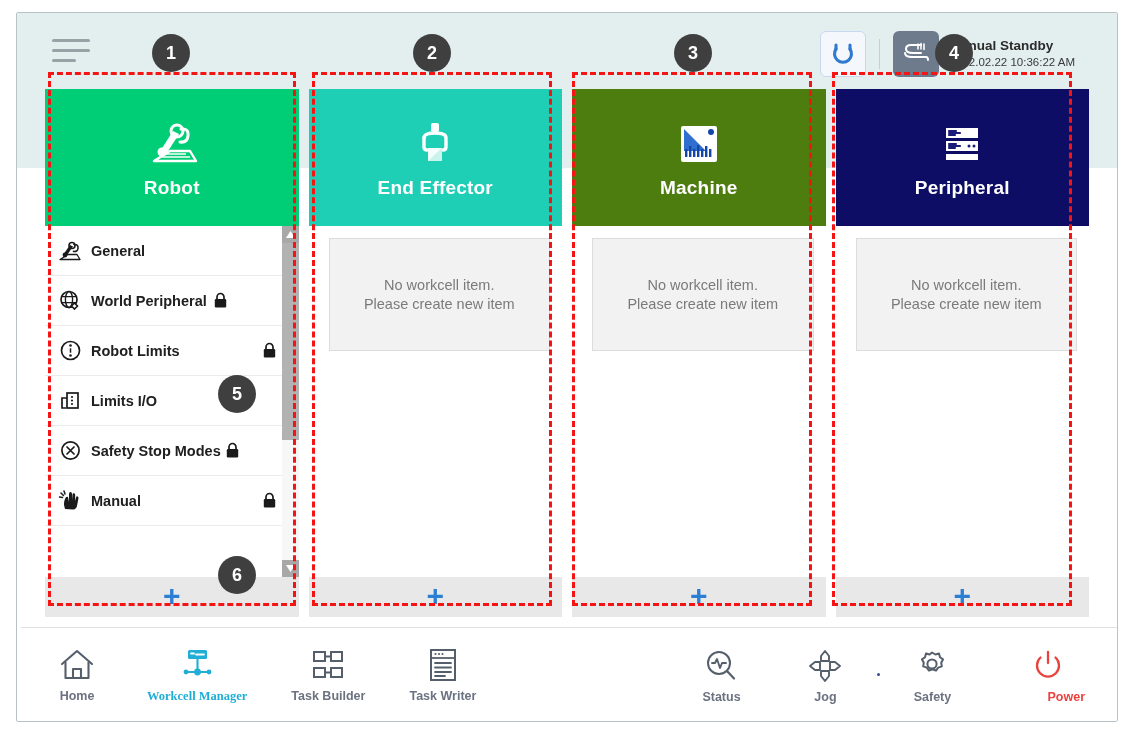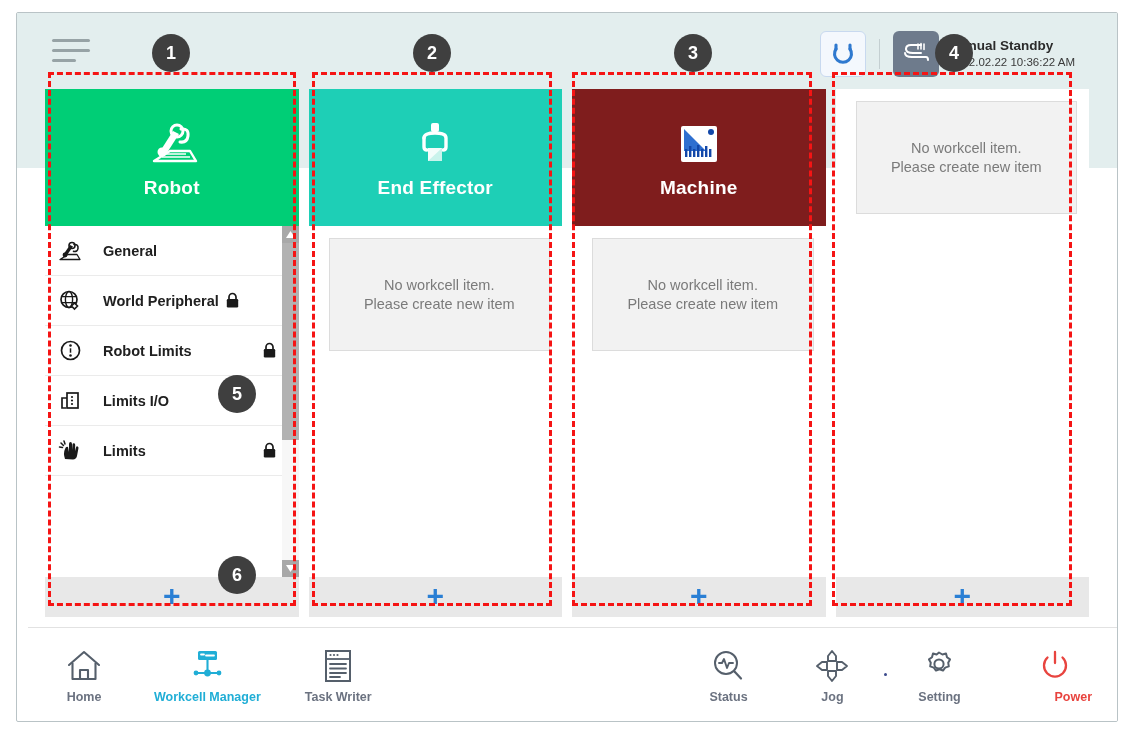--- a/index.html
+++ b/index.html
@@ -199,21 +199,21 @@
     width: 34px;
     flex: 0 0 34px;
     display: flex;
     align-items: center;
     justify-content: center;
   }
   .list-row .row-label {
     font-size: 14.5px;
     font-weight: bold;
     color: #202020;
-    margin-left: 16px;
+    margin-left: 4px;
     white-space: nowrap;
   }
   .list-row .row-lock {
     margin-left: auto;
     margin-right: 22px;
     display: flex;
     align-items: center;
   }
 
   
@@ -242,21 +242,21 @@
     top: 0; left: 0;
     width: 17px;
     height: 62%;
     background: #b2b2b2;
     cursor: pointer;
   }
 
   
   #bottom-nav {
     position: absolute;
-    left: 11px; bottom: 0;
+    left: 4px; bottom: 0;
     width: 100%;
     height: 94px;
     background: #ffffff;
     border-top: 1px solid #e2e2e2;
     display: flex;
     align-items: center;
   }
   #nav-left {
     display: flex;
     align-items: flex-start;
@@ -283,21 +283,21 @@
     align-items: center;
     justify-content: center;
   }
   .nav-item .nav-label {
     margin-top: 4px;
     font-size: 12.5px;
     font-weight: bold;
     color: #6b7280;
     white-space: nowrap;
   }
-  .nav-item.active .nav-label { color: #20aed6; }
+  .nav-item.active .nav-label { color: #20aed6; font-family: Liberation Serif, serif; }
   .nav-item.power .nav-label { color: #e8443f; margin-left: 37px; }
 
   #jog-dot {
     width: 3px; height: 3px;
     background: #3b4a8c;
     border-radius: 50%;
     align-self: center;
     margin: 0 -26px;
   }
 
@@ -439,29 +439,44 @@
                 <circle cx="13" cy="8" r="1.1" fill="#1a1a1a"></circle>
                 <circle cx="13" cy="11.5" r="1.1" fill="#1a1a1a"></circle>
                 <circle cx="13" cy="15" r="1.1" fill="#1a1a1a"></circle>
                 <path d="M8 9 L3 9 L3 19 L7 19" fill="none" stroke="#1a1a1a" stroke-width="1.7"></path>
               </svg>
             </span>
             <span class="row-label">Limits I/O</span>
           </div>
 
 
+          <div class="list-row">
+            <span class="row-icon">
+              <svg width="23" height="23" viewBox="0 0 23 23">
+                <circle cx="11.5" cy="11.5" r="8.6" fill="none" stroke="#1a1a1a" stroke-width="1.7"></circle>
+                <path d="M8 8 L15 15 M15 8 L8 15" stroke="#1a1a1a" stroke-width="1.7" stroke-linecap="round"></path>
+              </svg>
+            </span>
+            <span class="row-label">Safety Stop Modes</span>
+            <span class="row-lock" style="margin-left:4px;margin-right:22px">
+              <svg width="15" height="17" viewBox="0 0 15 17">
+                <path d="M4 7 V5 a3.5 3.5 0 0 1 7 0 V7" fill="none" stroke="#1a1a1a" stroke-width="1.7"></path>
+                <rect x="1.8" y="7" width="11.4" height="8.4" rx="1.2" fill="#1a1a1a"></rect>
+              </svg>
+            </span>
+          </div>
 
           <div class="list-row">
             <span class="row-icon">
               <svg width="24" height="23" viewBox="0 0 24 23">
                 <path d="M7 20 Q5 14 7 10 Q8 7 10 8 L11 13 L11 5 Q11 3 12.5 3 Q14 3 14 5 L14 11 L14.5 5.5 Q14.7 4 16 4.2 Q17.3 4.4 17.2 6 L17 12 L18 8.5 Q18.4 7 19.6 7.4 Q20.8 7.8 20.4 9.4 L19 17 Q18.2 20.4 15 20.6 Z" fill="#1a1a1a"></path>
                 <path d="M3 4 L5.5 6.5 M6 2 L7 5 M1.5 8 L4.5 8.5" stroke="#1a1a1a" stroke-width="1.5" stroke-linecap="round"></path>
               </svg>
             </span>
-            <span class="row-label">Limits</span>
+            <span class="row-label">Manual</span>
             <span class="row-lock">
               <svg width="15" height="17" viewBox="0 0 15 17">
                 <path d="M4 7 V5 a3.5 3.5 0 0 1 7 0 V7" fill="none" stroke="#1a1a1a" stroke-width="1.7"></path>
                 <rect x="1.8" y="7" width="11.4" height="8.4" rx="1.2" fill="#1a1a1a"></rect>
               </svg>
             </span>
           </div>
         </div>
 
         <div id="robot-scrollbar">
@@ -504,21 +519,21 @@
           <span>No workcell item.</span>
           <span>Please create new item</span>
         </div>
       </div>
       <div class="col-footer">
         <span class="plus-glyph">+</span>
       </div>
     </div>
 
     <div class="column">
-      <div class="col-header" style="background:#7f1d1d">
+      <div class="col-header" style="background:#4d7c0f">
         <div class="icon-slot">
           <svg width="46" height="46" viewBox="0 0 46 46" aria-hidden="true">
             <rect x="5" y="5" width="36" height="36" rx="2" fill="#ffffff"></rect>
             <path d="M8 30 L8 8 L30 30 Z" fill="#2e6fd0"></path>
             <circle cx="35" cy="11" r="3" fill="#1247a8"></circle>
             <g fill="#1247a8">
               <rect x="9" y="28" width="2.4" height="8"></rect>
               <rect x="13" y="25" width="2.4" height="11"></rect>
               <rect x="17" y="28" width="2.4" height="8"></rect>
               <rect x="21" y="24" width="2.4" height="12"></rect>
@@ -535,20 +550,34 @@
           <span>No workcell item.</span>
           <span>Please create new item</span>
         </div>
       </div>
       <div class="col-footer">
         <span class="plus-glyph">+</span>
       </div>
     </div>
 
     <div class="column">
+      <div class="col-header" style="background:#0d0d66">
+        <div class="icon-slot">
+          <svg width="48" height="44" viewBox="0 0 48 44" aria-hidden="true">
+            <rect x="8" y="6" width="32" height="10" fill="#ffffff"></rect>
+            <rect x="8" y="19" width="32" height="10" fill="#ffffff"></rect>
+            <rect x="8" y="32" width="32" height="6" fill="#ffffff"></rect>
+            <path d="M11 11 L22 11 M11 9 L18 9 M11 13 L17 13" stroke="#1b1b7a" stroke-width="2.2" stroke-linecap="round"></path>
+            <path d="M11 24 L22 24 M11 22 L18 22 M11 26 L17 26" stroke="#1b1b7a" stroke-width="2.2" stroke-linecap="round"></path>
+            <circle cx="31" cy="24" r="1.5" fill="#1b1b7a"></circle>
+            <circle cx="36" cy="24" r="1.5" fill="#1b1b7a"></circle>
+          </svg>
+        </div>
+        <div class="col-title">Peripheral</div>
+      </div>
       <div class="col-body">
         <div class="empty-panel">
           <span>No workcell item.</span>
           <span>Please create new item</span>
         </div>
       </div>
       <div class="col-footer">
         <span class="plus-glyph">+</span>
       </div>
     </div>
@@ -577,20 +606,32 @@
             <path d="M20.5 11 L20.5 24" stroke="#20aed6" stroke-width="2.1"></path>
             <path d="M9 24 L32 24" stroke="#20aed6" stroke-width="2.1"></path>
             <circle cx="20.5" cy="24" r="3.4" fill="#20aed6"></circle>
             <circle cx="9" cy="24" r="2.4" fill="#20aed6"></circle>
             <circle cx="32" cy="24" r="2.4" fill="#20aed6"></circle>
           </svg>
         </span>
         <span class="nav-label">Workcell Manager</span>
       </div>
 
+      <div class="nav-item">
+        <span class="nav-icon">
+          <svg width="40" height="34" viewBox="0 0 40 34">
+            <rect x="6" y="4" width="11" height="9" fill="none" stroke="#555f6b" stroke-width="2"></rect>
+            <rect x="23" y="4" width="11" height="9" fill="none" stroke="#555f6b" stroke-width="2"></rect>
+            <rect x="6" y="20" width="11" height="9" fill="none" stroke="#555f6b" stroke-width="2"></rect>
+            <rect x="23" y="20" width="11" height="9" fill="none" stroke="#555f6b" stroke-width="2"></rect>
+            <path d="M17 8.5 L23 8.5 M17 24.5 L23 24.5" stroke="#555f6b" stroke-width="2"></path>
+          </svg>
+        </span>
+        <span class="nav-label">Task Builder</span>
+      </div>
 
       <div class="nav-item">
         <span class="nav-icon">
           <svg width="34" height="34" viewBox="0 0 34 34">
             <rect x="5" y="2" width="24" height="30" fill="none" stroke="#555f6b" stroke-width="2"></rect>
             <path d="M5 10 L29 10" stroke="#555f6b" stroke-width="1.8"></path>
             <circle cx="9.5" cy="6" r="1.1" fill="#555f6b"></circle>
             <circle cx="13" cy="6" r="1.1" fill="#555f6b"></circle>
             <circle cx="16.5" cy="6" r="1.1" fill="#555f6b"></circle>
             <path d="M9 15 L25 15 M9 19.5 L25 19.5 M9 24 L25 24 M9 28 L19 28" stroke="#555f6b" stroke-width="1.8" stroke-linecap="round"></path>
@@ -627,21 +668,21 @@
 
       <div id="jog-dot"></div>
 
       <div class="nav-item">
         <span class="nav-icon">
           <svg width="36" height="34" viewBox="0 0 36 34">
             <path d="M18 3.5 l3.4 2.0 3.6 -1.0 1.0 3.7 3.0 2.2 -1.8 3.3 0.6 3.7 -3.6 1.2 -2.2 3.0 -3.5 -1.3 -3.5 1.3 -2.2 -3.0 -3.6 -1.2 0.6 -3.7 -1.8 -3.3 3.0 -2.2 1.0 -3.7 3.6 1.0 Z" fill="none" stroke="#555f6b" stroke-width="2" stroke-linejoin="round"></path>
             <circle cx="18" cy="15" r="4.6" fill="none" stroke="#555f6b" stroke-width="2"></circle>
           </svg>
         </span>
-        <span class="nav-label">Setting</span>
+        <span class="nav-label">Safety</span>
       </div>
 
       <div class="nav-item power">
         <span class="nav-icon">
           <svg width="34" height="34" viewBox="0 0 34 34">
             <path d="M9.5 8.5 A11 11 0 1 0 24.5 8.5" fill="none" stroke="#e8443f" stroke-width="2.3" stroke-linecap="round"></path>
             <path d="M17 3 L17 14" stroke="#e8443f" stroke-width="2.3" stroke-linecap="round"></path>
           </svg>
         </span>
         <span class="nav-label">Power</span>

